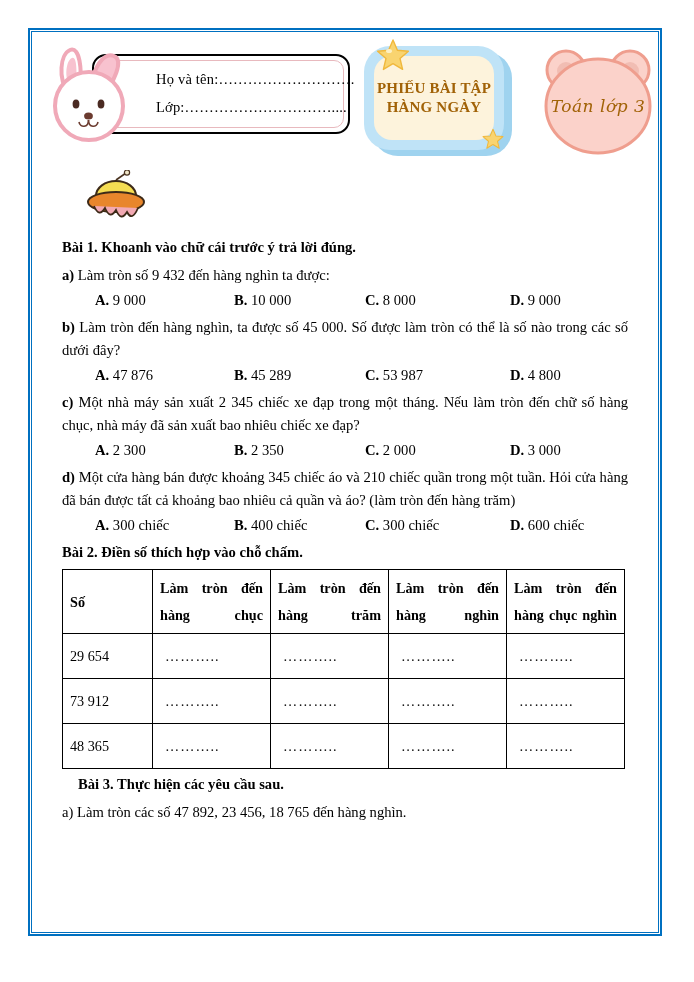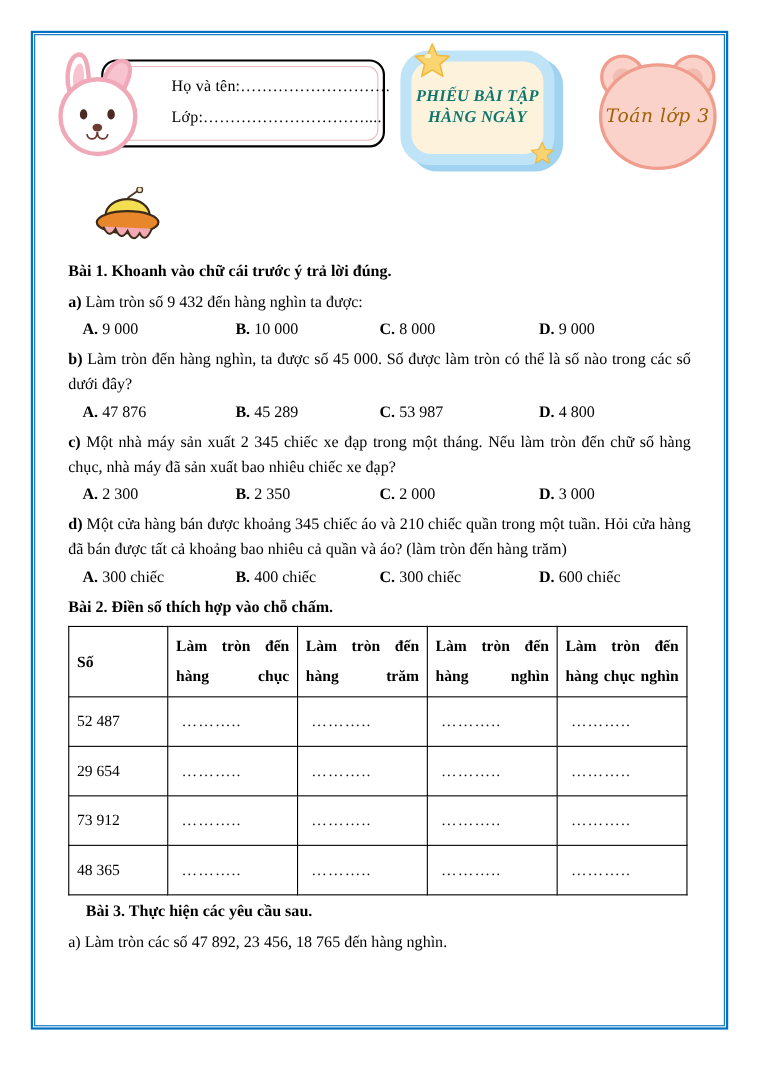--- a/index.html
+++ b/index.html
@@ -126,23 +126,22 @@
     display: flex;
     align-items: center;
     justify-content: center;
     text-align: center;
   }
   .tb-text {
     font-family: "Liberation Serif", serif;
     font-weight: bold;
     font-size: 15px;
     line-height: 1.3;
-    color: #0f766e;
+    color: #a16207;
     letter-spacing: 0.2px;
-    font-style: italic;
   }
   .star {
     position: absolute;
     width: 34px;
     height: 34px;
     z-index: 5;
   }
   .star.s1 { left: 16px; top: -4px; }
   .star.s2 { left: 122px; top: 86px; width: 22px; height: 22px; }
 
@@ -232,20 +231,21 @@
   }
   .q-stem b { font-weight: bold; }
   .opts {
     position: relative;
     height: 23px;
     margin: 0 0 4px 0;
   }
   .opt {
     position: absolute;
     white-space: nowrap;
+    margin-left: 20px;
   }
   .opt b { font-weight: bold; }
   .opt.a { left: 13px; }
   .opt.b { left: 152px; }
   .opt.c { left: 283px; }
   .opt.d { left: 428px; }
 
   
   table.grid {
     border-collapse: collapse;
@@ -434,27 +434,20 @@
           <div>hàng nghìn</div>
         </th>
         <th>
           <div>Làm tròn đến</div>
           <div>hàng chục nghìn</div>
         </th>
       </tr>
     </thead>
     <tbody>
       <tr>
-        <td>52 487</td>
-        <td class="dots">………..</td>
-        <td class="dots">………..</td>
-        <td class="dots">………..</td>
-        <td class="dots">………..</td>
-      </tr>
-      <tr>
         <td>29 654</td>
         <td class="dots">………..</td>
         <td class="dots">………..</td>
         <td class="dots">………..</td>
         <td class="dots">………..</td>
       </tr>
       <tr>
         <td>73 912</td>
         <td class="dots">………..</td>
         <td class="dots">………..</td>

